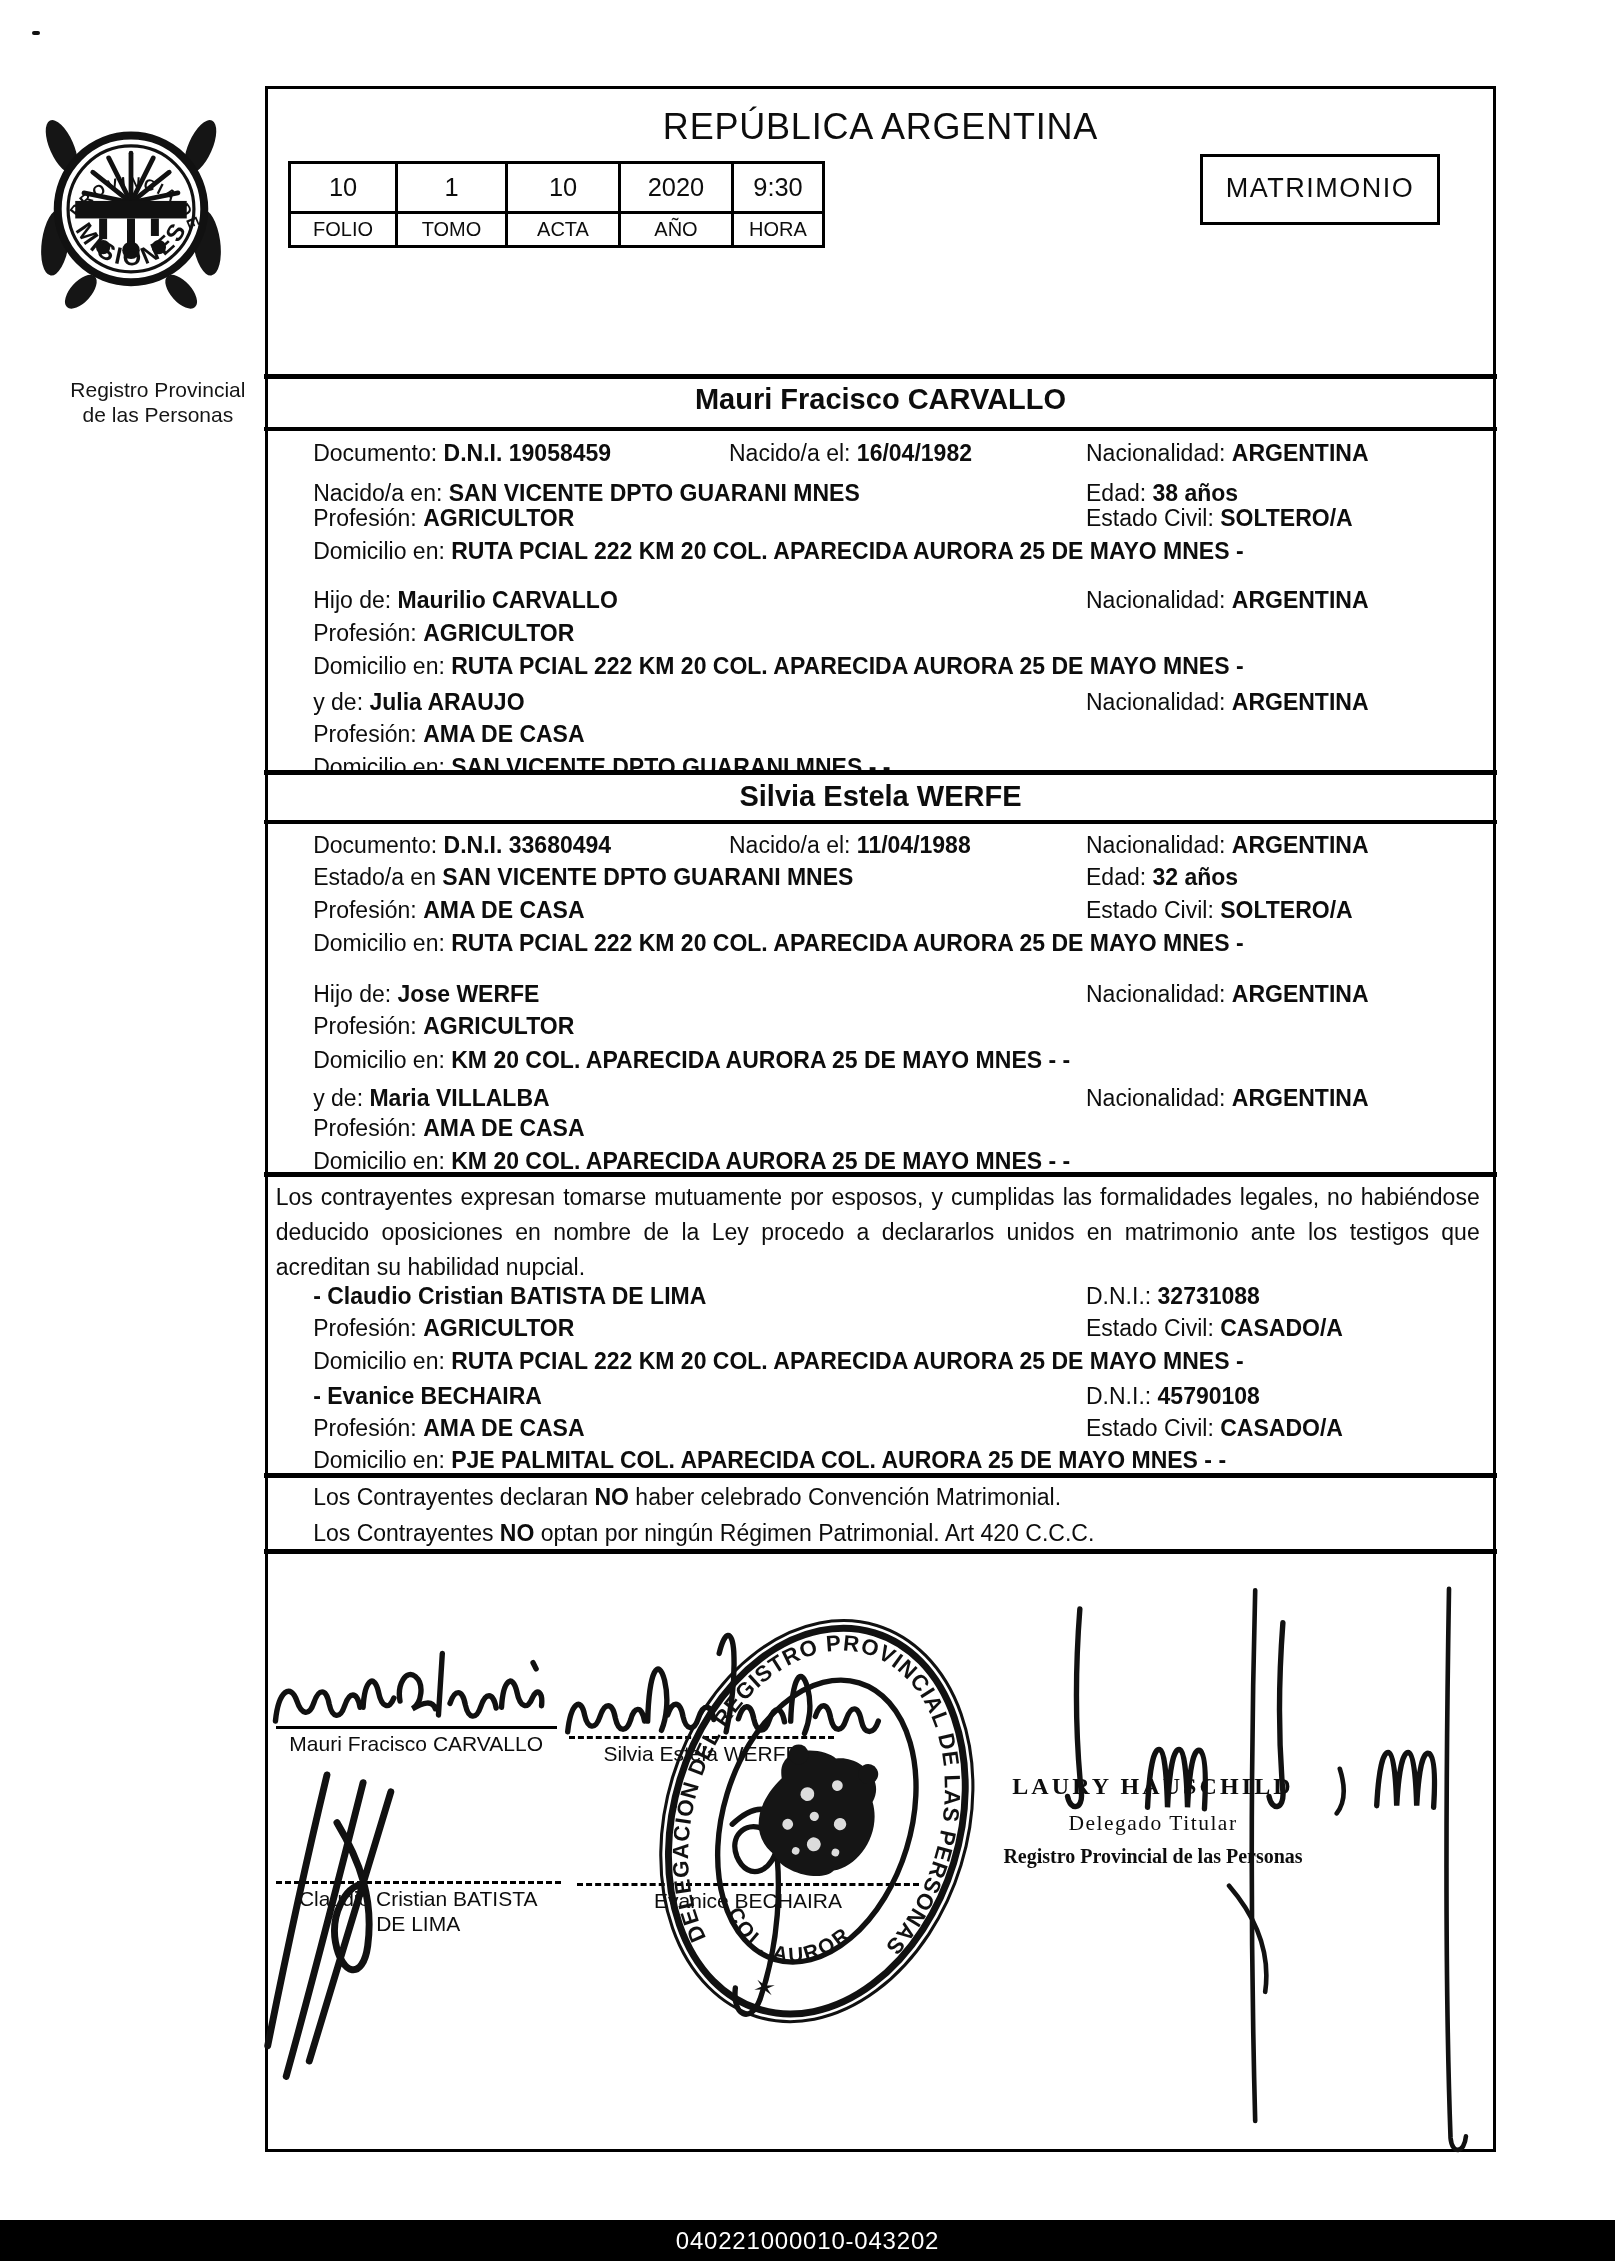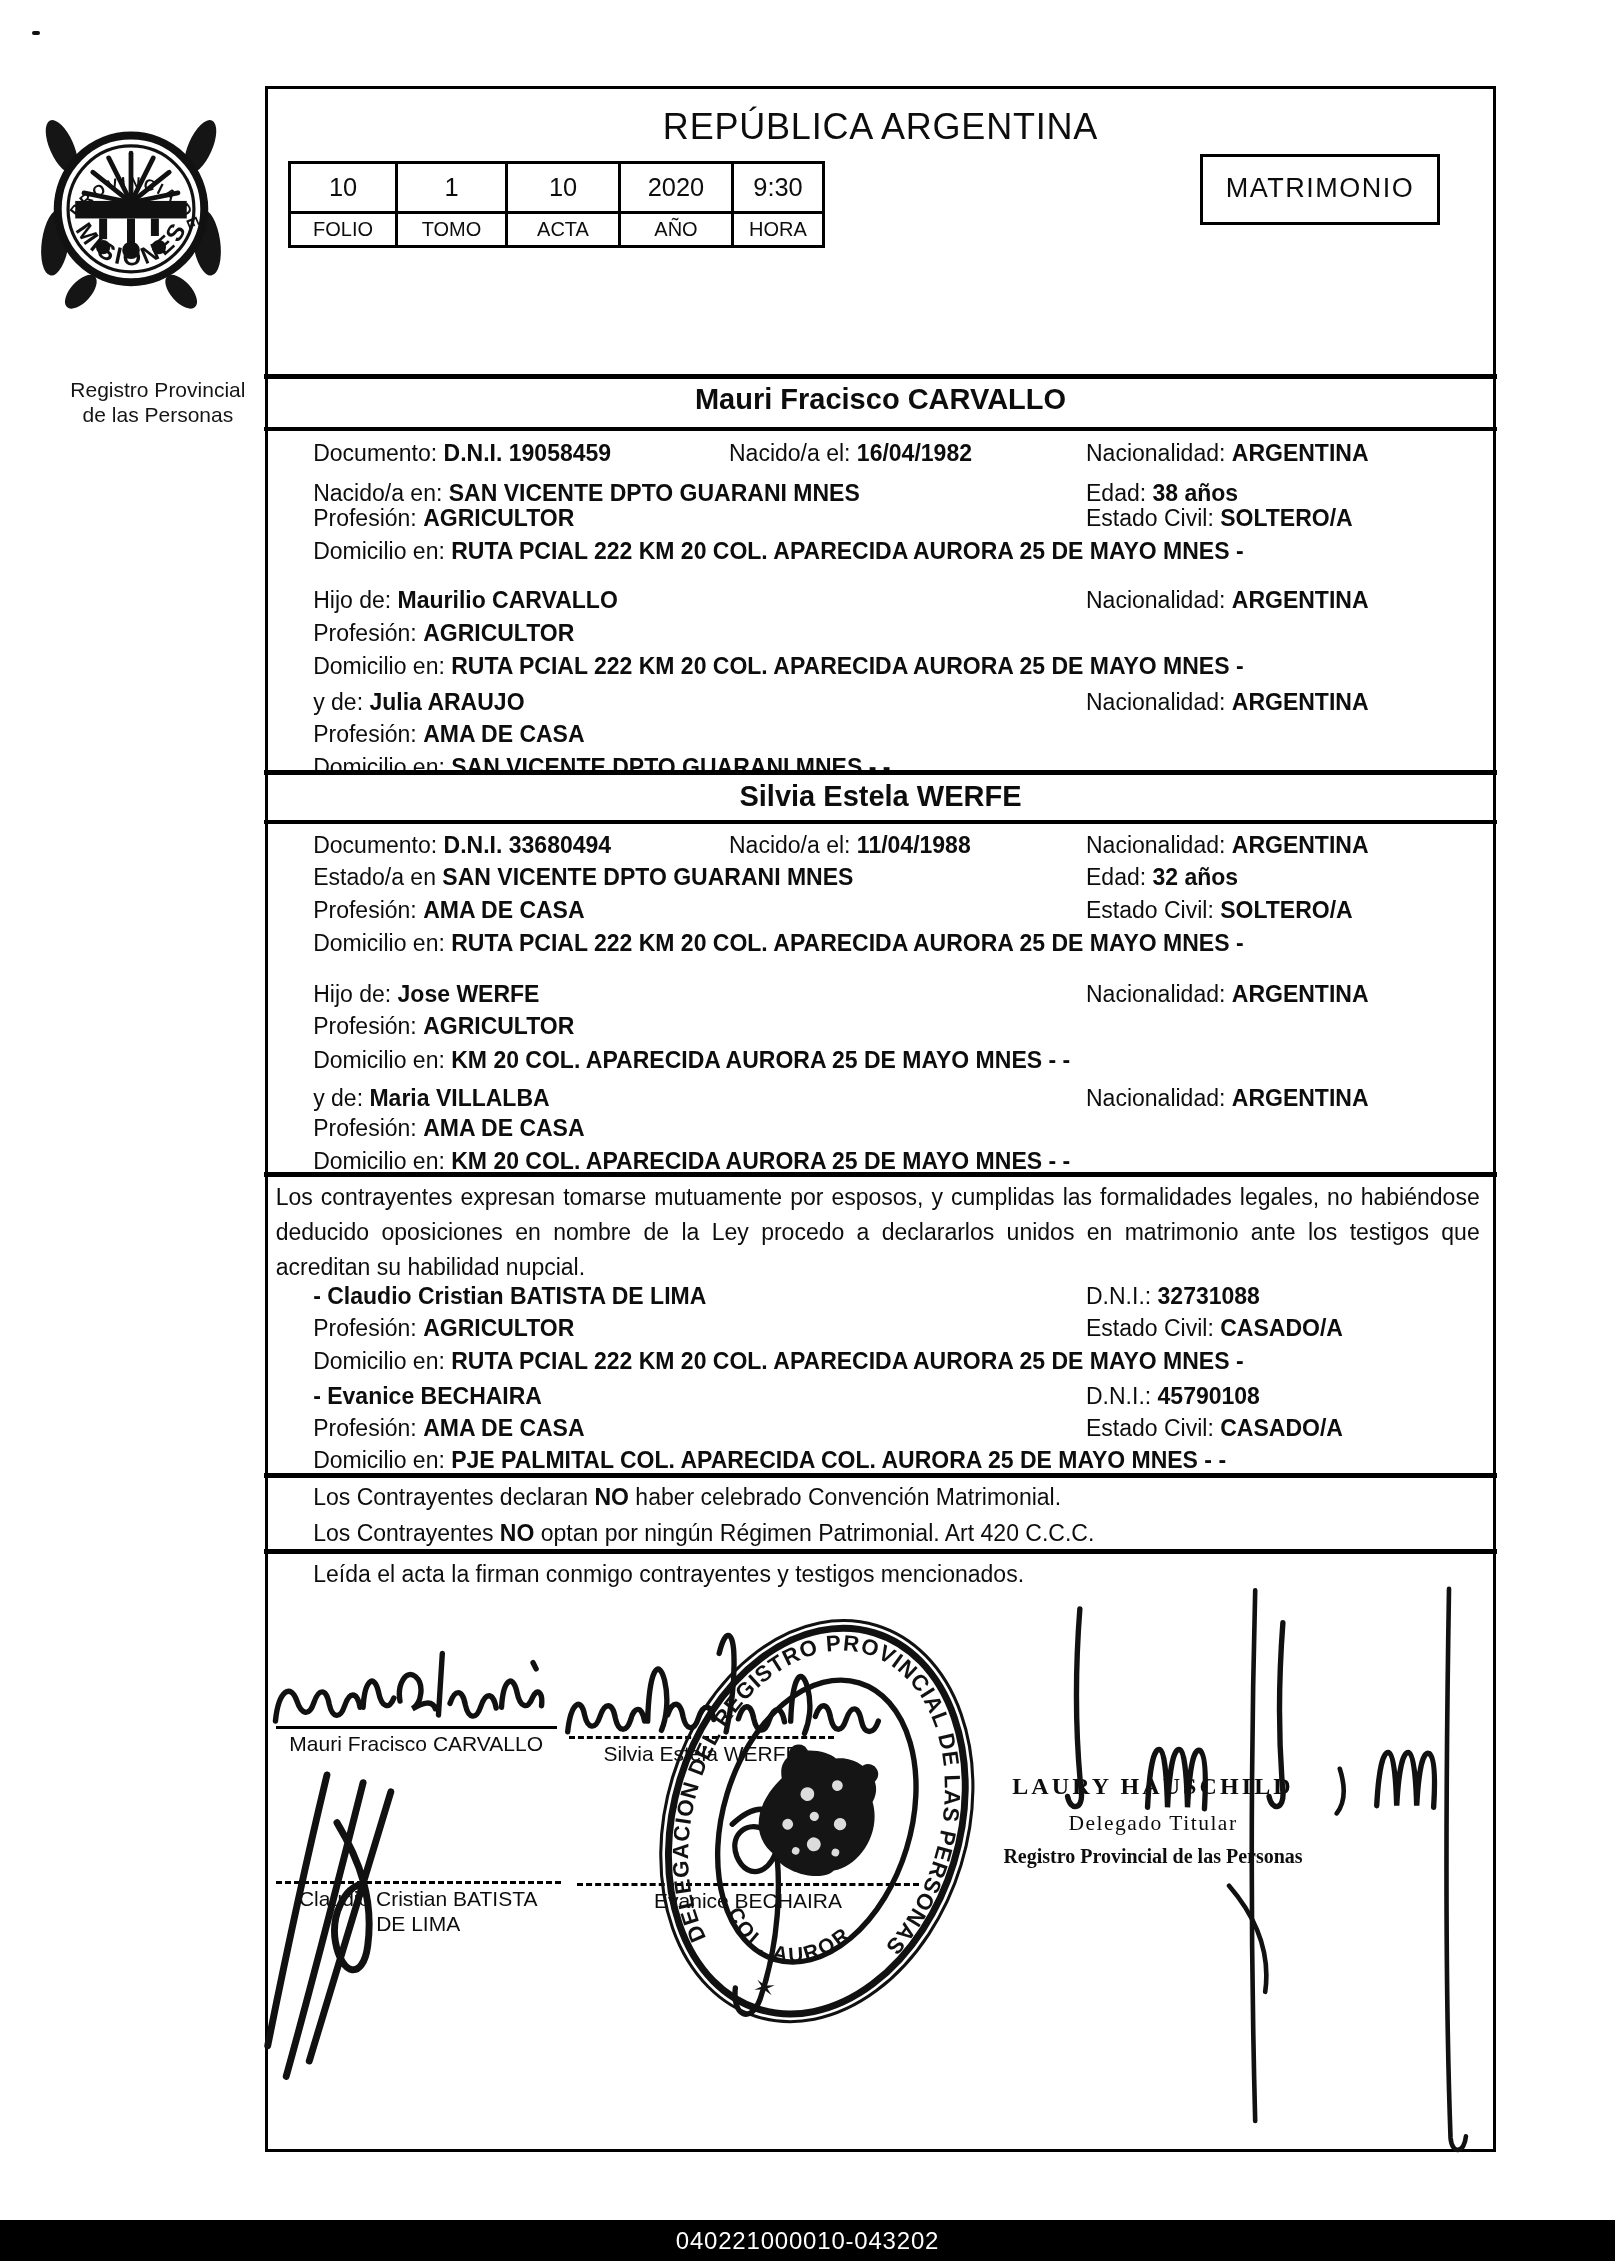--- a/index.html
+++ b/index.html
@@ -233,23 +233,20 @@
 
   <div class="hr" style="top:1384px;height:4.6px"></div>
   <div class="row" style="top:1395px">
     <span class="c1"><span>Los Contrayentes declaran </span><b>NO</b><span> haber celebrado Convención Matrimonial.</span></span>
   </div>
   <div class="row" style="top:1431px">
     <span class="c1"><span>Los Contrayentes </span><b>NO</b><span> optan por ningún Régimen Patrimonial. Art 420 C.C.C.</span></span>
   </div>
 
   <div class="hr" style="top:1460px;height:4.6px"></div>
-  <div class="row" style="top:1472px">
-    <span class="c1">Leída el acta la firman conmigo contrayentes y testigos mencionados.</span>
-  </div>
 
   <div class="sigline solidline" style="left:7.7px;top:1637px;width:281px">
     <div>Mauri Fracisco CARVALLO</div>
   </div>
   <div class="sigline dashline" style="left:301px;top:1647px;width:265px">
     <div>Silvia Estela WERFE</div>
   </div>
   <div class="sigline dashline" style="left:7.7px;top:1792px;width:285px">
     <div>Claudio Cristian BATISTA</div>
     <div>DE LIMA</div>

